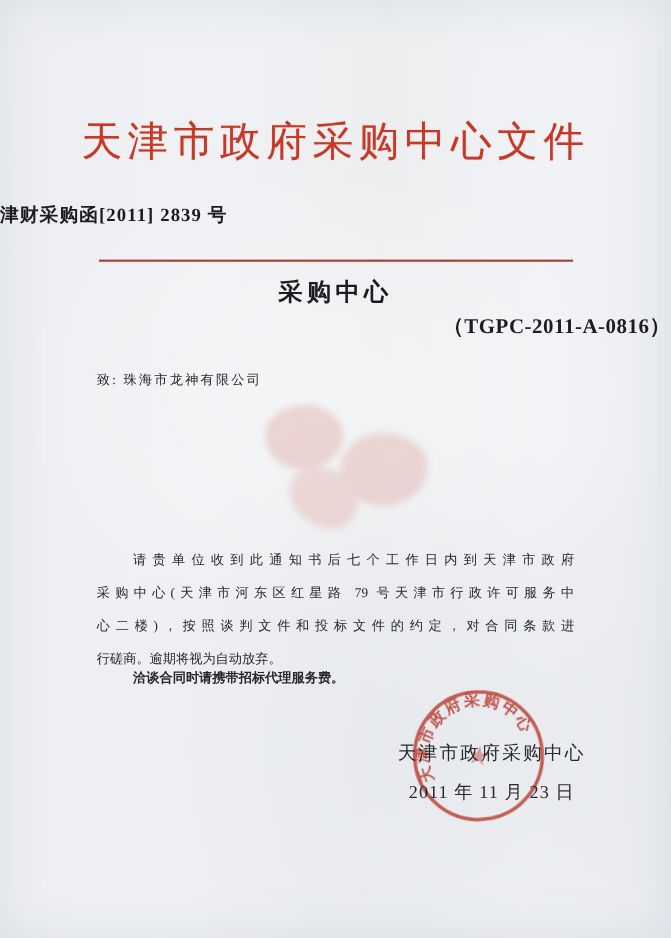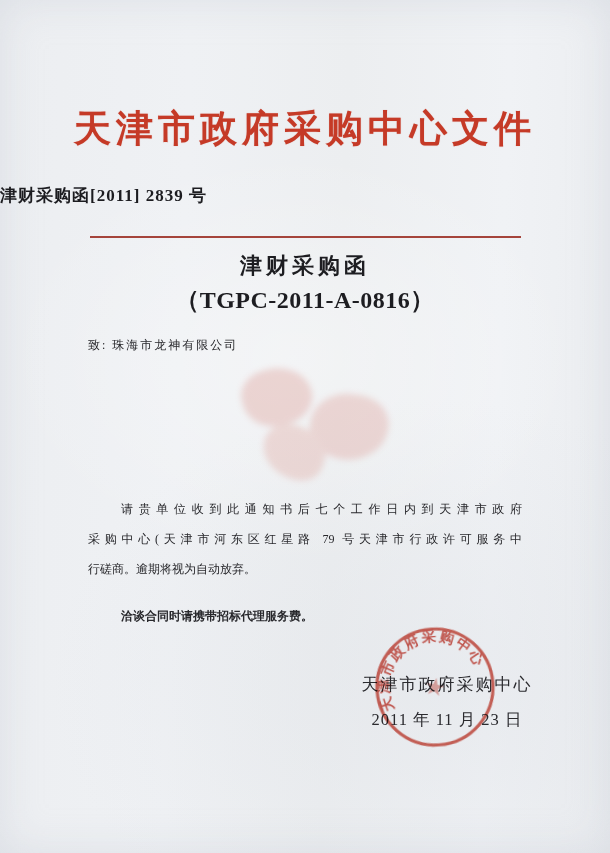--- a/index.html
+++ b/index.html
@@ -21,39 +21,39 @@
     filter:blur(3px);opacity:0.30;pointer-events:none;}
   .watermark .blob1{position:absolute;left:10px;top:0;width:70px;height:58px;
     background:#d98b82;border-radius:45% 60% 50% 55%;transform:rotate(-14deg);}
   .watermark .blob2{position:absolute;left:78px;top:26px;width:78px;height:66px;
     background:#db9289;border-radius:55% 45% 60% 50%;transform:rotate(9deg);}
   .watermark .blob3{position:absolute;left:30px;top:58px;width:64px;height:52px;
     background:#dd9a90;border-radius:50% 55% 45% 60%;transform:rotate(22deg);}
 
   .doc-title{
     position:absolute;left:0;top:104px;width:610px;z-index:2;
-    text-align:center;font-size:37px;font-weight:bold;letter-spacing:5px;
+    text-align:center;font-size:37px;font-weight:normal;letter-spacing:5px;
     color:#c53a27;white-space:nowrap;
     text-shadow:0 0 1px rgba(197,58,39,0.4);
   }
   .doc-number{
     position:absolute;left:0;top:184px;width:610px;z-index:2;
     text-align:left;font-size:17px;font-weight:bold;letter-spacing:1px;color:#1c1c20;
   }
   .red-rule{
     position:absolute;left:90px;top:236px;width:431px;height:2px;z-index:2;
     background:#a5443b;
   }
   .notice-title{
     position:absolute;left:0;top:251px;width:610px;z-index:2;
     text-align:center;font-size:22px;font-weight:bold;letter-spacing:4px;color:#1d1d21;
   }
   .notice-code{
     position:absolute;left:0;top:284px;width:610px;z-index:2;
-    text-align:center;font-size:24px;font-weight:bold;letter-spacing:0.5px;color:#1d1d21;
+    text-align:right;font-size:19px;font-weight:bold;letter-spacing:0.5px;color:#1d1d21;
   }
   .bodytext{font-size:12px;line-height:31px;color:#28282c;z-index:2;}
   .recipient{
     position:absolute;left:88px;top:330px;width:434px;letter-spacing:2px;
   }
   .para{position:absolute;left:88px;width:434px;}
   .para1{top:362px;}
   .para2{top:494px;line-height:30px;}
   .para3{top:601px;font-weight:bold;}
   .line{display:block;}
@@ -92,29 +92,30 @@
     <div class="blob2"></div>
     <div class="blob3"></div>
   </div>
 
   <div class="doc-title">天津市政府采购中心文件</div>
 
   <div class="doc-number">津财采购函[2011] 2839 号</div>
 
   <div class="red-rule"></div>
 
-  <div class="notice-title">津财采购函</div>
+  <div class="notice-title">采购中心</div>
   <div class="notice-code">（TGPC-2011-A-0816）</div>
 
   <div class="recipient bodytext">致: 珠海市龙神有限公司</div>
 
 
   <div class="para para2 bodytext">
     <span class="line indent fill">请贵单位收到此通知书后七个工作日内到天津市政府</span>
     <span class="line fill">采购中心(天津市河东区红星路 79 号天津市行政许可服务中</span>
+    <span class="line fill">心二楼)，按照谈判文件和投标文件的约定，对合同条款进</span>
     <span class="line">行磋商。逾期将视为自动放弃。</span>
   </div>
 
   <div class="para para3 bodytext">
     <span class="line indent">洽谈合同时请携带招标代理服务费。</span>
   </div>
 
   <div class="signature">天津市政府采购中心</div>
   <div class="dateline">2011 年 11 月 23 日</div>
 

